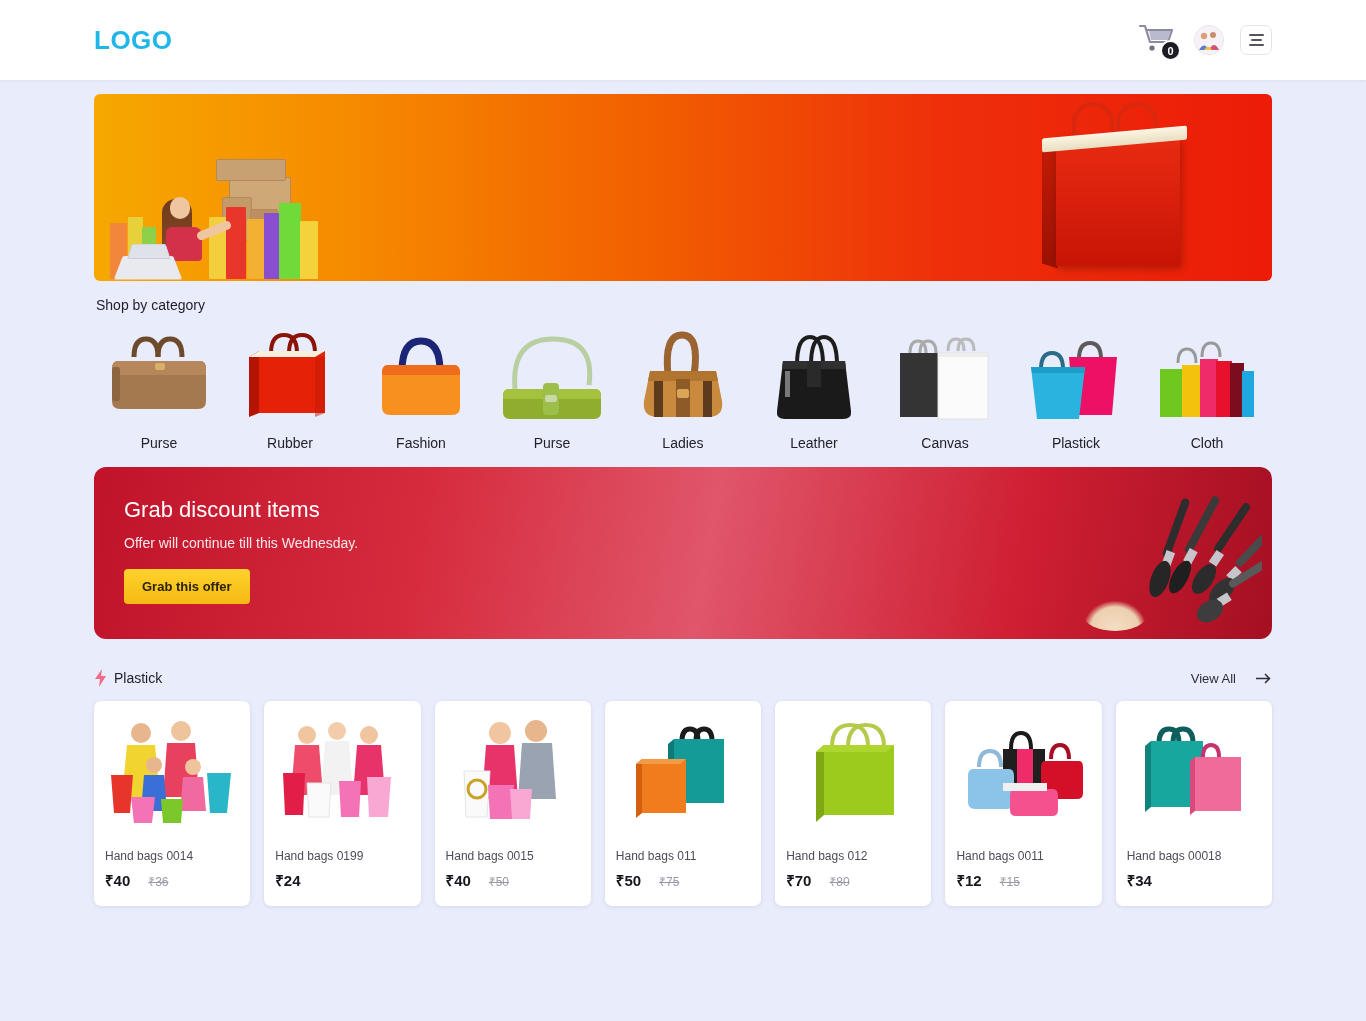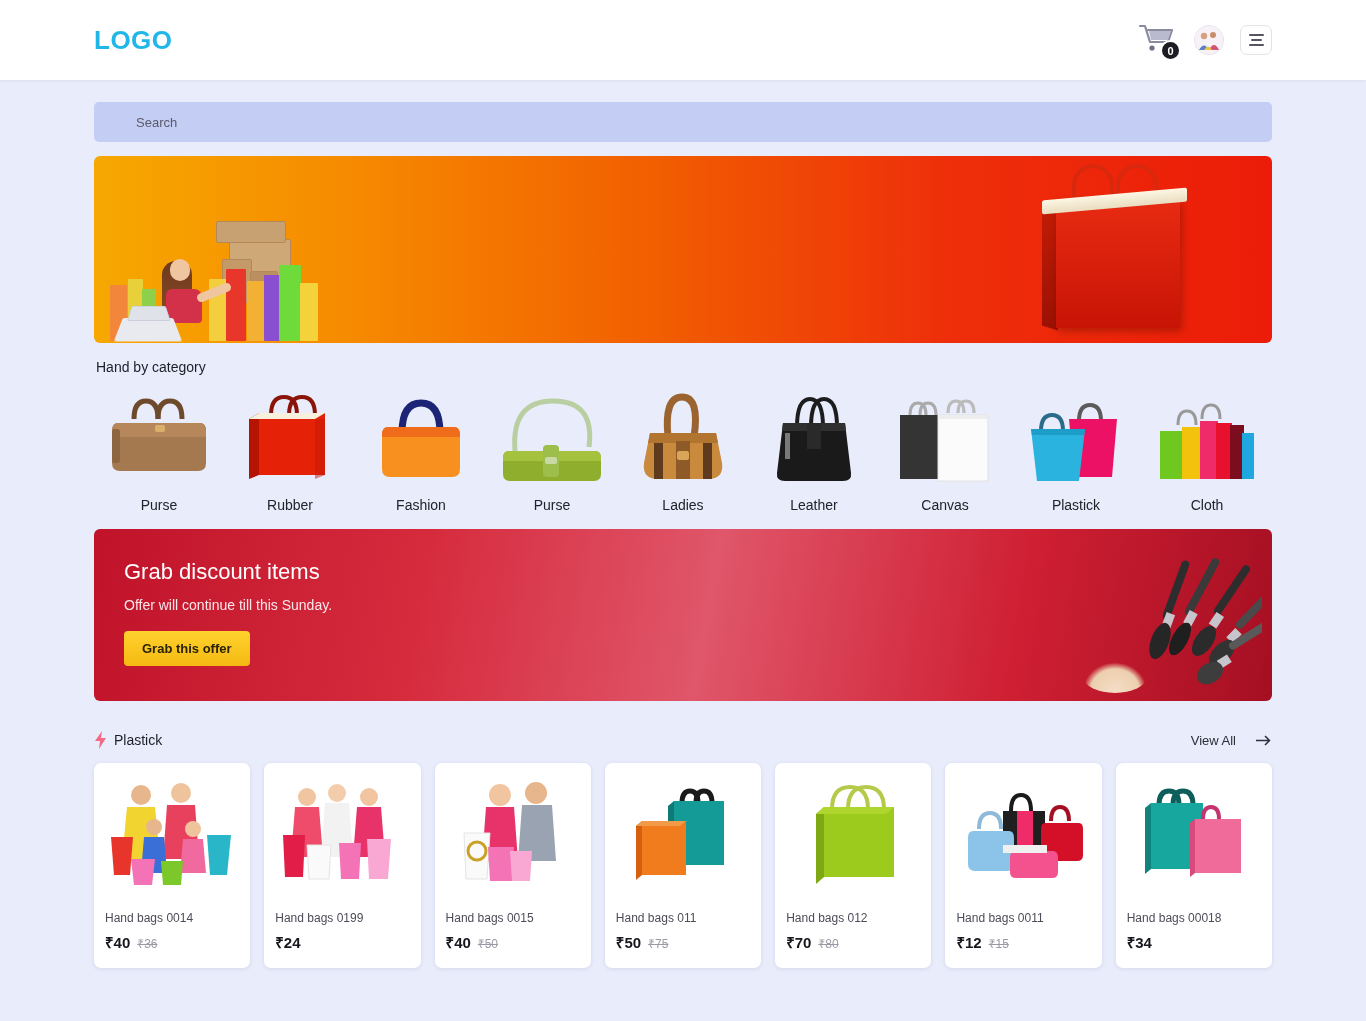--- a/index.html
+++ b/index.html
@@ -114,21 +114,21 @@
 
   
   .section-title { font-size: 14px; color: #1e1e28; margin: 16px 0 6px 2px; }
   .cat-row { display: flex; justify-content: space-between; align-items: flex-start; }
   .cat { width: 130px; text-align: center; cursor: pointer; }
   .cat-img { height: 108px; display: flex; align-items: flex-end; justify-content: center; position: relative; }
   .cat-label { font-size: 14px; color: #222229; margin-top: 8px; }
 
   
   .promo {
-    margin-top: 16px; height: 172px; border-radius: 6px; position: relative; overflow: hidden;
+    margin-top: 16px; height: 172px; border-radius: 12px; position: relative; overflow: hidden;
     background: linear-gradient(100deg,#c0132a 0%,#d62b3d 28%,#e0566a 52%,#cf1f33 78%,#a50f22 100%);
     padding: 30px 9px 0 30px;
   }
   .promo-title { font-size: 22px; color: #fff; font-weight: normal; }
   .promo-sub { font-size: 14px; color: #fbe7ea; margin-top: 12px; }
   .promo-btn {
     margin-top: 18px; display: inline-block;
     background: linear-gradient(180deg,#ffd22e,#f5b912);
     color: #2a2203; font-size: 13px; font-weight: bold;
     padding: 10px 18px; border: none; border-radius: 4px; cursor: pointer;
@@ -151,21 +151,21 @@
 
   .prod-row { display:flex; gap: 14px; margin-top: 14px; }
   .card {
     flex: 1; background: #fff; border-radius: 7px; overflow: hidden;
     box-shadow: 0 1px 4px rgba(40,40,80,.10); cursor: pointer;
     display: flex; flex-direction: column;
   }
   .card-img { height: 140px; display:flex; align-items:center; justify-content:center; position:relative; }
   .card-info { padding: 8px 11px 16px 11px; }
   .card-title { font-size: 12px; color: #4c4c58; }
-  .card-price-row { margin-top: 7px; display:flex; align-items: baseline; gap: 7px; }
+  .card-price-row { margin-top: 7px; display:flex; align-items: baseline; gap: 18px; }
   .price { font-size: 15px; font-weight: bold; color: #16161c; }
   .price-old { font-size: 12px; color: #9a9aa6; text-decoration: line-through; }
 </style>
 </head>
 <body>
 
 <div class="page">
 
   <div class="header">
     <div class="logo">LOGO</div>
@@ -196,23 +196,20 @@
       <div class="menu-btn">
         <i></i>
         <i></i>
         <i></i>
       </div>
     </div>
   </div>
 
   <div class="content">
 
-    <div class="search-row">
-      <input class="search-input" type="text" placeholder="Search" style="">
-    </div>
 
     <div class="hero">
       <div class="hero-left">
 
         <div class="box" style="left:125px; bottom:62px; width:62px; height:40px;"></div>
         <div class="box" style="left:112px; bottom:98px; width:70px; height:22px; background:#c8a172;"></div>
         <div class="box" style="left:118px; bottom:38px; width:30px; height:44px; background:#c49a69;"></div>
         <div class="box" style="left:146px; bottom:30px; width:28px; height:40px; background:#bb8f5f;"></div>
 
         <div class="sb" style="left:6px;  bottom:0;  width:17px; height:56px; background:#f2873b;"></div>
@@ -234,21 +231,21 @@
 
       <div class="hero-right">
         <div class="bigbag-handle l"></div>
         <div class="bigbag-handle r"></div>
         <div class="bigbag-side"></div>
         <div class="bigbag-body"></div>
         <div class="bigbag-top"></div>
       </div>
     </div>
 
-    <div class="section-title">Hand by category</div>
+    <div class="section-title">Shop by category</div>
 
     <div class="cat-row">
 
       <div class="cat">
         <div class="cat-img">
           <svg width="118" height="100" viewBox="0 0 118 100">
             <path d="M34 30 q0 -18 12 -18 q12 0 12 18" fill="none" stroke="#6d4a2c" stroke-width="5"></path>
             <path d="M58 30 q0 -18 12 -18 q12 0 12 18" fill="none" stroke="#6d4a2c" stroke-width="5"></path>
             <path d="M18 34 h82 q6 0 6 8 v32 q0 8 -8 8 h-78 q-8 0 -8 -8 v-32 q0 -8 6 -8 z" fill="#a5794f"></path>
             <path d="M18 34 h82 q6 0 6 8 v6 h-94 v-6 q0 -8 6 -8 z" fill="#b5875b"></path>
@@ -368,21 +365,21 @@
             <path d="M82 36 h14 v54 h-14 z" fill="#7c0d1e"></path>
             <path d="M94 44 h12 v46 h-12 z" fill="#1fa7e0"></path>
           </svg>
         </div>
         <div class="cat-label">Cloth</div>
       </div>
     </div>
 
     <div class="promo">
       <div class="promo-title">Grab discount items</div>
-      <div class="promo-sub">Offer will continue till this Sunday.</div>
+      <div class="promo-sub">Offer will continue till this Wednesday.</div>
       <button class="promo-btn">Grab this offer</button>
 
       <div class="brushes">
         <div class="powder"></div>
         <svg width="210" height="140" viewBox="0 0 210 140" style="position:absolute;left:0;top:0;">
           <g>
             <rect x="120" y="4" width="8" height="62" rx="4" fill="#2d2d2d" transform="rotate(20 124 35)"></rect>
             <rect x="112" y="58" width="9" height="14" fill="#c5c5cb" transform="rotate(20 116 65)"></rect>
             <ellipse cx="108" cy="86" rx="9" ry="19" fill="#262626" transform="rotate(20 108 86)"></ellipse>
           </g>

